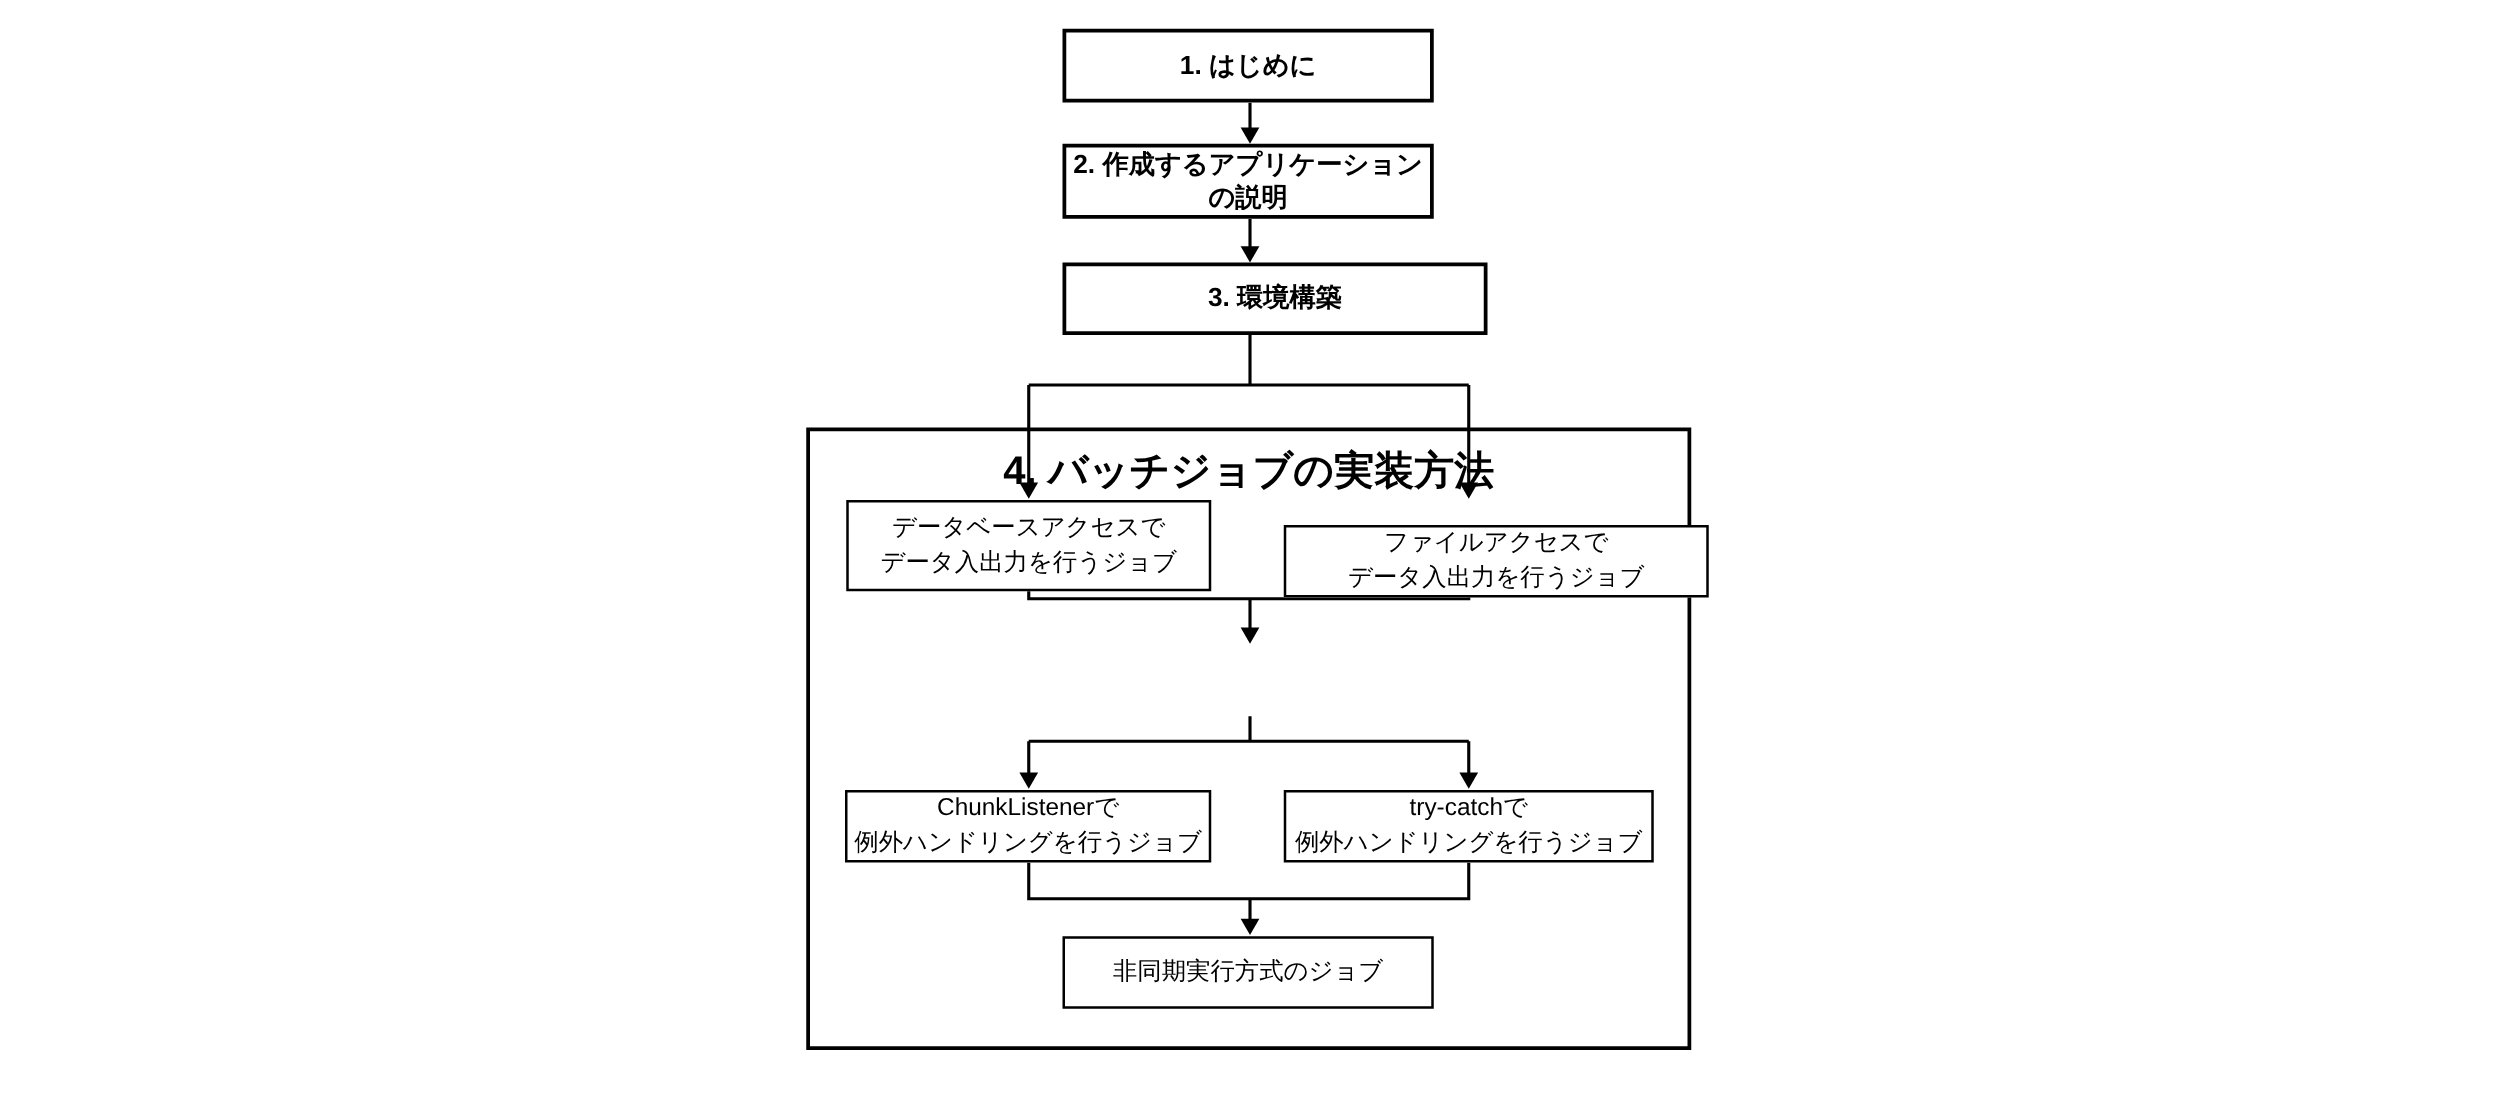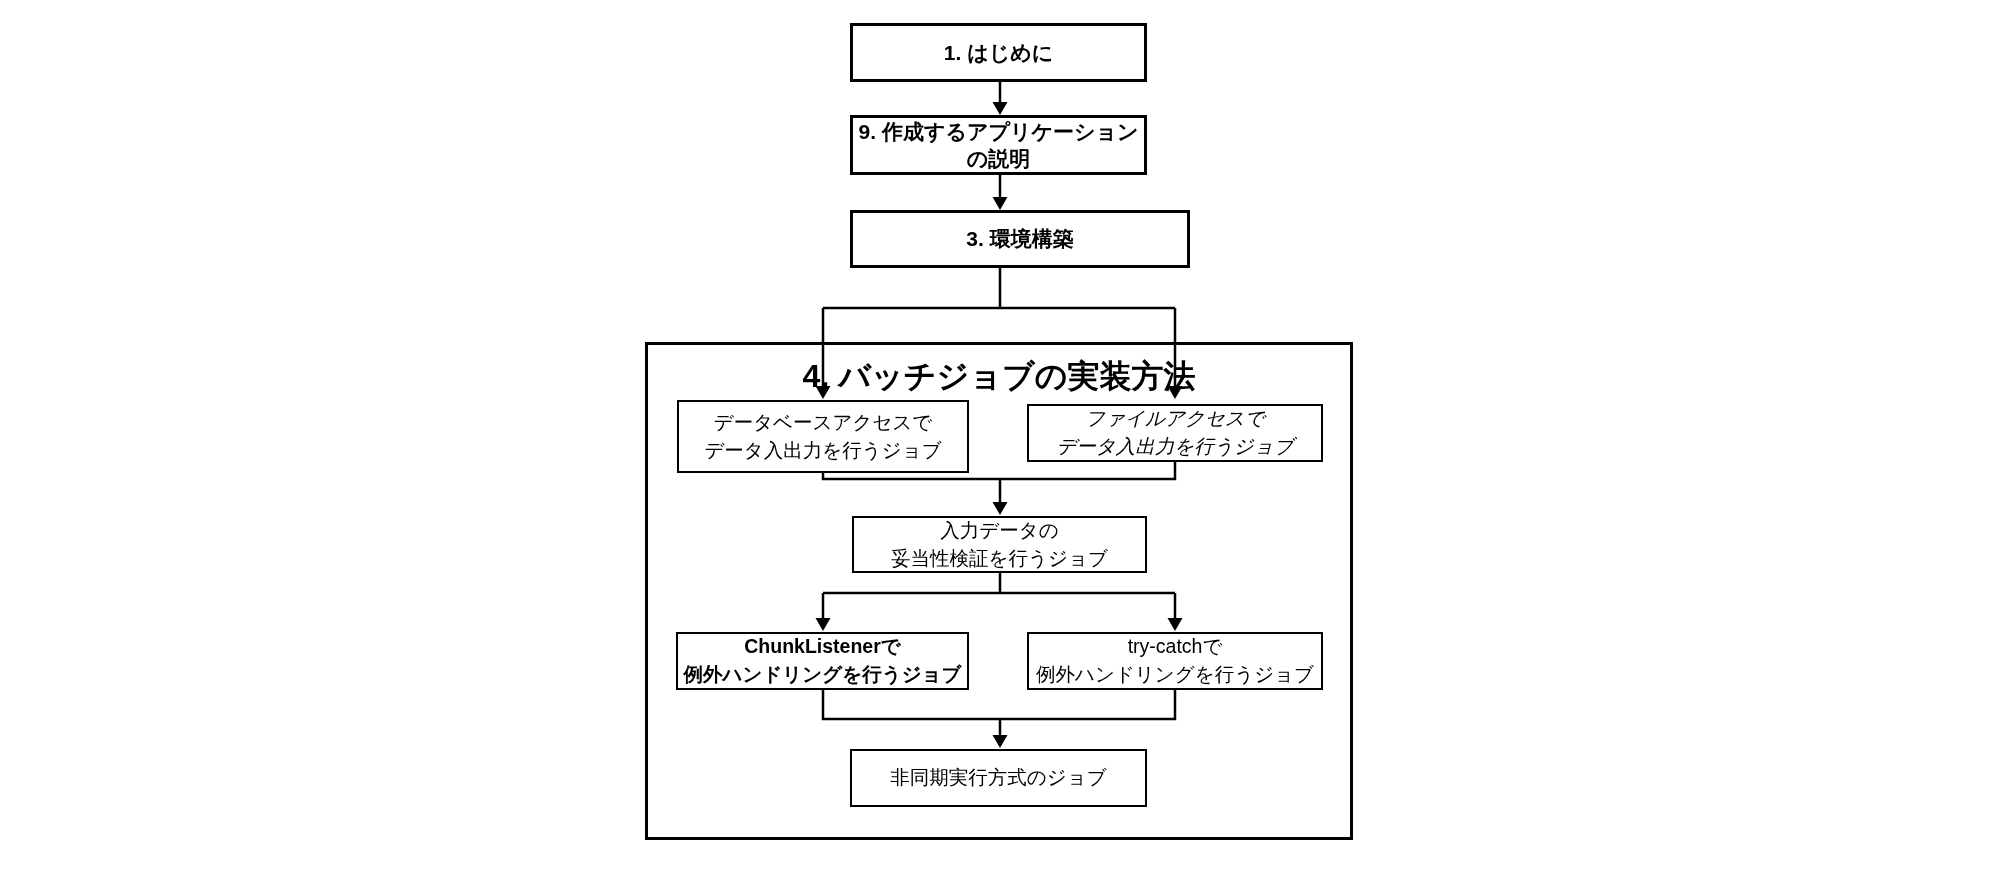--- a/index.html
+++ b/index.html
@@ -88,48 +88,44 @@
       <path d="M823 690 V719 H1175 V690 M1000 719 V736"></path>
       <polygon points="992.5,735 1007.5,735 1000,748"></polygon>
     </g>
   </svg>
 
   <div class="node step" style="left:850px;top:23px;width:297px;height:59px;">
     <span class="node-label">1. はじめに</span>
   </div>
 
   <div class="node step" style="left:850px;top:115px;width:297px;height:60px;">
-    <span class="node-label">9. 作成するアプリケーション
+    <span class="node-label">2. 作成するアプリケーション
 の説明</span>
   </div>
 
   <div class="node step" style="left:850px;top:210px;width:340px;height:58px;">
     <span class="node-label">3. 環境構築</span>
   </div>
 
   <div class="section" style="left:645px;top:342px;width:708px;height:498px;">
     <div class="section-title">4. バッチジョブの実装方法</div>
   </div>
 
   <div class="node job" style="left:677px;top:400px;width:292px;height:73px;">
     <span class="node-label">データベースアクセスで
 データ入出力を行うジョブ</span>
   </div>
 
-  <div class="node job" style="left:1027px;top:404px;width:296px;height:58px;font-style:italic;">
+  <div class="node job" style="left:1027px;top:420px;width:340px;height:58px;">
     <span class="node-label">ファイルアクセスで
 データ入出力を行うジョブ</span>
   </div>
 
-  <div class="node job" style="left:852px;top:516px;width:295px;height:57px;">
-    <span class="node-label">入力データの
-妥当性検証を行うジョブ</span>
-  </div>
 
-  <div class="node job" style="left:676px;top:632px;width:293px;height:58px;font-weight:bold;">
+  <div class="node job" style="left:676px;top:632px;width:293px;height:58px;">
     <span class="node-label">ChunkListenerで
 例外ハンドリングを行うジョブ</span>
   </div>
 
   <div class="node job" style="left:1027px;top:632px;width:296px;height:58px;">
     <span class="node-label">try-catchで
 例外ハンドリングを行うジョブ</span>
   </div>
 
   <div class="node job" style="left:850px;top:749px;width:297px;height:58px;">

